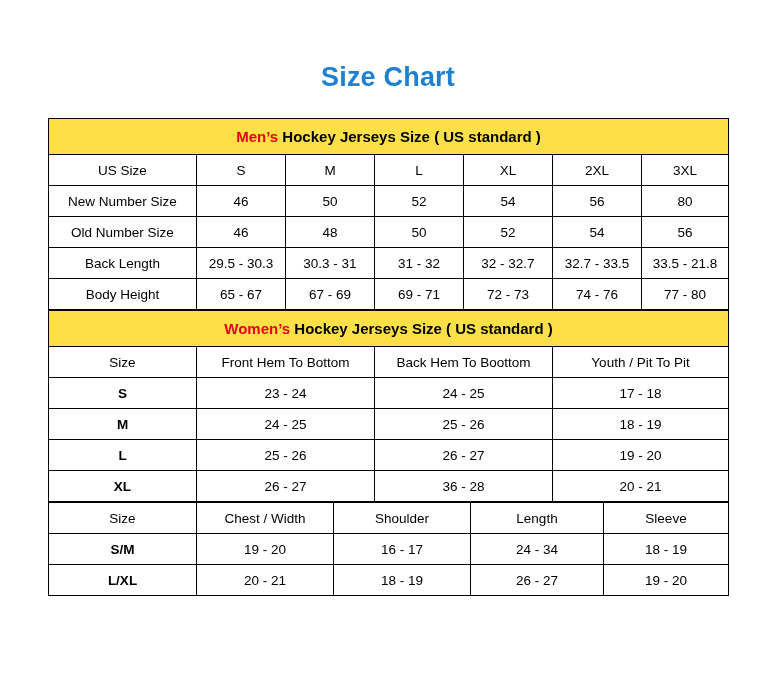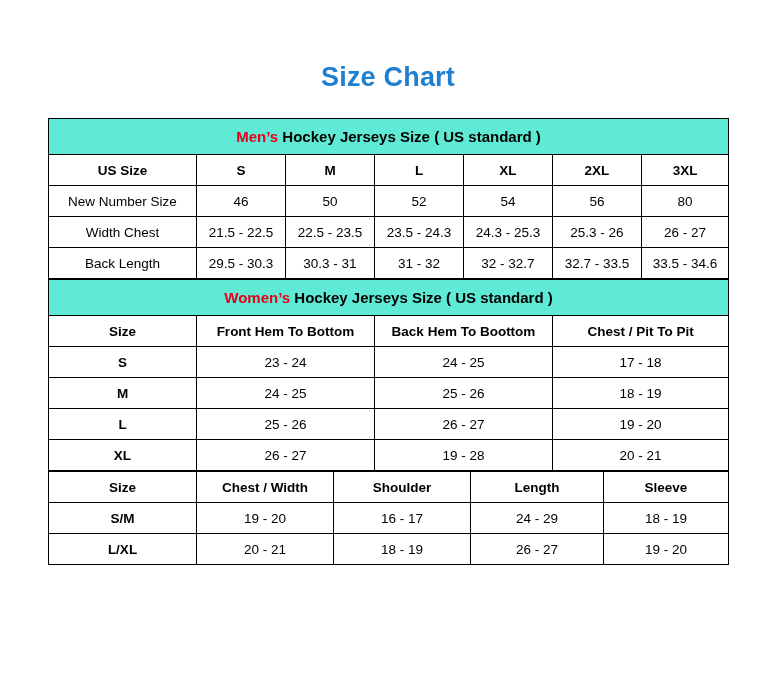--- a/index.html
+++ b/index.html
@@ -39,36 +39,36 @@
   }
   table.chart td {
     border: 1px solid #000000;
     text-align: center;
     vertical-align: middle;
     font-size: 13.5px;
     height: 26px;
     padding: 2px 2px;
   }
   tr.band td {
-    background: #5eead4;
+    background: #fde047;
     font-weight: bold;
     font-size: 15px;
     height: 31px;
     margin-left: 28px;
   }
   .band-accent {
     color: #e8001c;
     font-weight: bold;
   }
   .band-rest {
     color: #000000;
     font-weight: bold;
   }
   td.hdr {
-    font-weight: bold;
+    font-weight: normal;
   }
   td.rowlabel {
     font-weight: normal;
     margin-top: 20px;
   }
   td.rowlabel-bold {
     font-weight: bold;
   }
 </style>
 </head>
@@ -106,56 +106,65 @@
         <tr>
           <td class="rowlabel">New Number Size</td>
           <td>46</td>
           <td>50</td>
           <td>52</td>
           <td>54</td>
           <td>56</td>
           <td>80</td>
         </tr>
         <tr>
-          <td class="rowlabel">Width Chest</td>
-          <td>21.5 - 22.5</td>
-          <td>22.5 - 23.5</td>
-          <td>23.5 - 24.3</td>
-          <td>24.3 - 25.3</td>
-          <td>25.3 - 26</td>
-          <td>26 - 27</td>
+          <td class="rowlabel">Old Number Size</td>
+          <td>46</td>
+          <td>48</td>
+          <td>50</td>
+          <td>52</td>
+          <td>54</td>
+          <td>56</td>
         </tr>
         <tr>
           <td class="rowlabel">Back Length</td>
           <td>29.5 - 30.3</td>
           <td>30.3 - 31</td>
           <td>31 - 32</td>
           <td>32 - 32.7</td>
           <td>32.7 - 33.5</td>
-          <td>33.5 - 34.6</td>
+          <td>33.5 - 21.8</td>
+        </tr>
+        <tr>
+          <td class="rowlabel">Body Height</td>
+          <td>65 - 67</td>
+          <td>67 - 69</td>
+          <td>69 - 71</td>
+          <td>72 - 73</td>
+          <td>74 - 76</td>
+          <td>77 - 80</td>
         </tr>
       </tbody>
     </table>
 
     <table class="chart">
       <colgroup>
         <col style="width:148px">
         <col style="width:178px">
         <col style="width:178px">
         <col style="width:176px">
       </colgroup>
       <tbody>
         <tr class="band">
           <td colspan="4"><span class="band-accent">Women’s</span><span class="band-rest"> Hockey Jerseys Size ( US standard )</span></td>
         </tr>
         <tr>
           <td class="hdr">Size</td>
           <td class="hdr">Front Hem To Bottom</td>
           <td class="hdr">Back Hem To Boottom</td>
-          <td class="hdr">Chest / Pit To Pit</td>
+          <td class="hdr">Youth / Pit To Pit</td>
         </tr>
         <tr>
           <td class="rowlabel-bold">S</td>
           <td>23 - 24</td>
           <td>24 - 25</td>
           <td>17 - 18</td>
         </tr>
         <tr>
           <td class="rowlabel-bold">M</td>
           <td>24 - 25</td>
@@ -164,21 +173,21 @@
         </tr>
         <tr>
           <td class="rowlabel-bold">L</td>
           <td>25 - 26</td>
           <td>26 - 27</td>
           <td>19 - 20</td>
         </tr>
         <tr>
           <td class="rowlabel-bold">XL</td>
           <td>26 - 27</td>
-          <td>19 - 28</td>
+          <td>36 - 28</td>
           <td>20 - 21</td>
         </tr>
       </tbody>
     </table>
 
     <table class="chart">
       <colgroup>
         <col style="width:148px">
         <col style="width:137px">
         <col style="width:137px">
@@ -190,21 +199,21 @@
           <td class="hdr">Size</td>
           <td class="hdr">Chest / Width</td>
           <td class="hdr">Shoulder</td>
           <td class="hdr">Length</td>
           <td class="hdr">Sleeve</td>
         </tr>
         <tr>
           <td class="rowlabel-bold">S/M</td>
           <td>19 - 20</td>
           <td>16 - 17</td>
-          <td>24 - 29</td>
+          <td>24 - 34</td>
           <td>18 - 19</td>
         </tr>
         <tr>
           <td class="rowlabel-bold">L/XL</td>
           <td>20 - 21</td>
           <td>18 - 19</td>
           <td>26 - 27</td>
           <td>19 - 20</td>
         </tr>
       </tbody>

